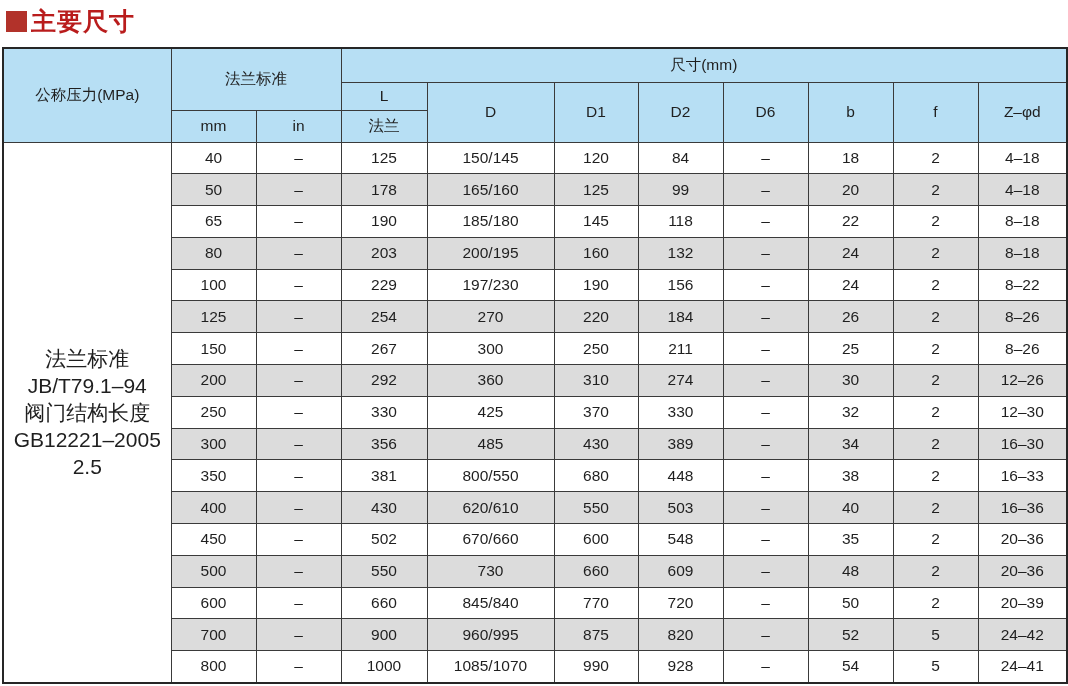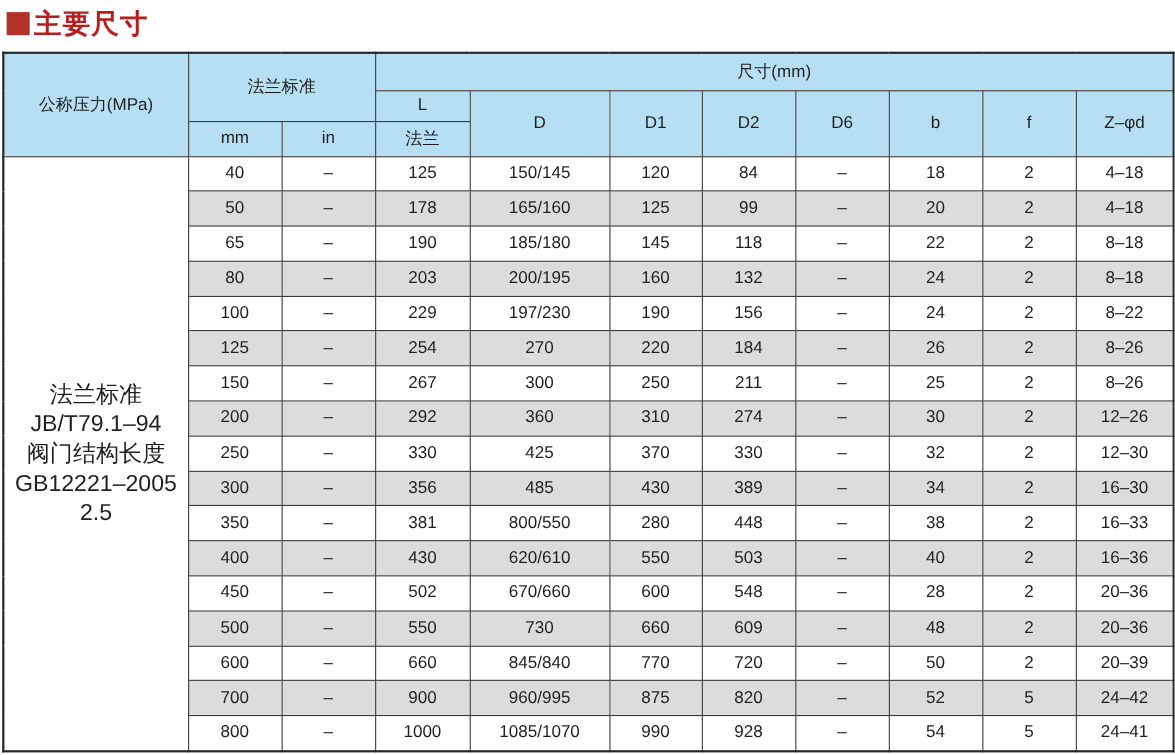--- a/index.html
+++ b/index.html
@@ -236,21 +236,21 @@
           <td>–</td>
           <td>34</td>
           <td>2</td>
           <td>16–30</td>
         </tr>
         <tr>
           <td>350</td>
           <td>–</td>
           <td>381</td>
           <td>800/550</td>
-          <td>280</td>
+          <td>680</td>
           <td>448</td>
           <td>–</td>
           <td>38</td>
           <td>2</td>
           <td>16–33</td>
         </tr>
         <tr>
           <td>400</td>
           <td>–</td>
           <td>430</td>
@@ -263,21 +263,21 @@
           <td>16–36</td>
         </tr>
         <tr>
           <td>450</td>
           <td>–</td>
           <td>502</td>
           <td>670/660</td>
           <td>600</td>
           <td>548</td>
           <td>–</td>
-          <td>28</td>
+          <td>35</td>
           <td>2</td>
           <td>20–36</td>
         </tr>
         <tr>
           <td>500</td>
           <td>–</td>
           <td>550</td>
           <td>730</td>
           <td>660</td>
           <td>609</td>

